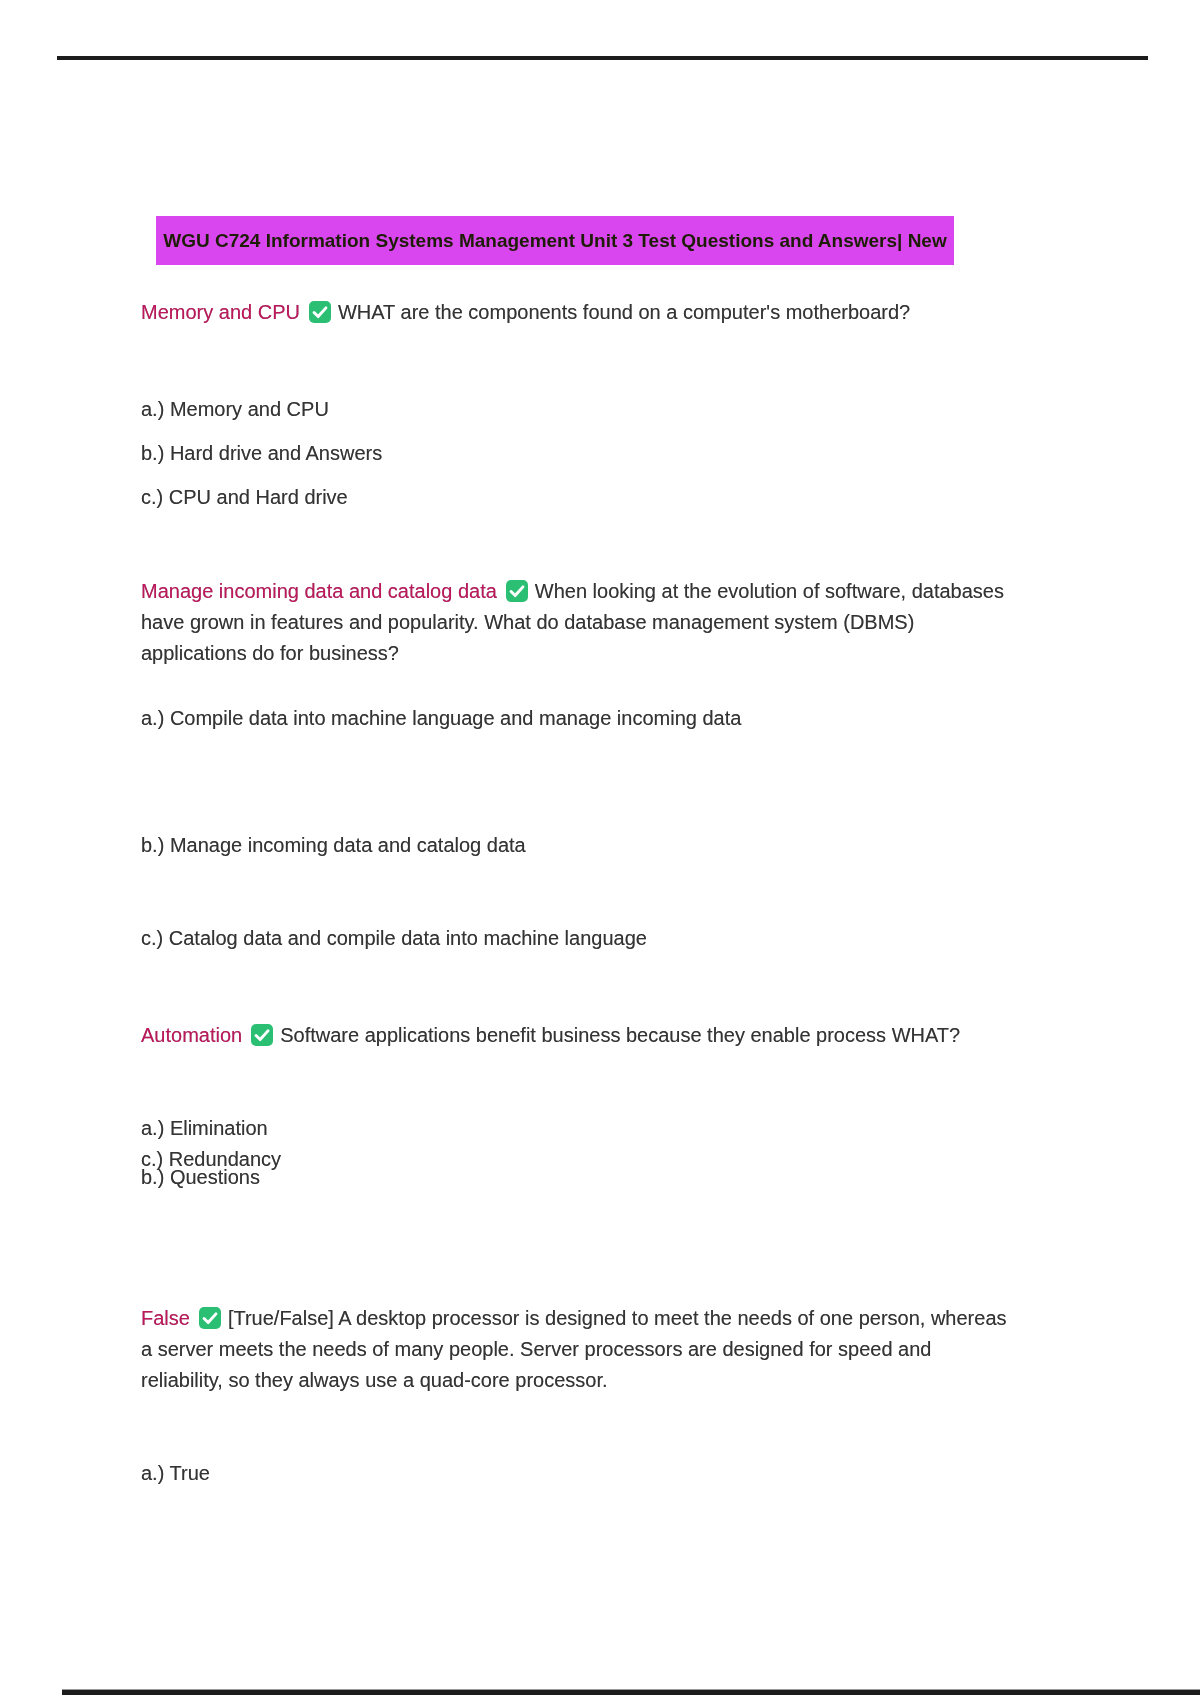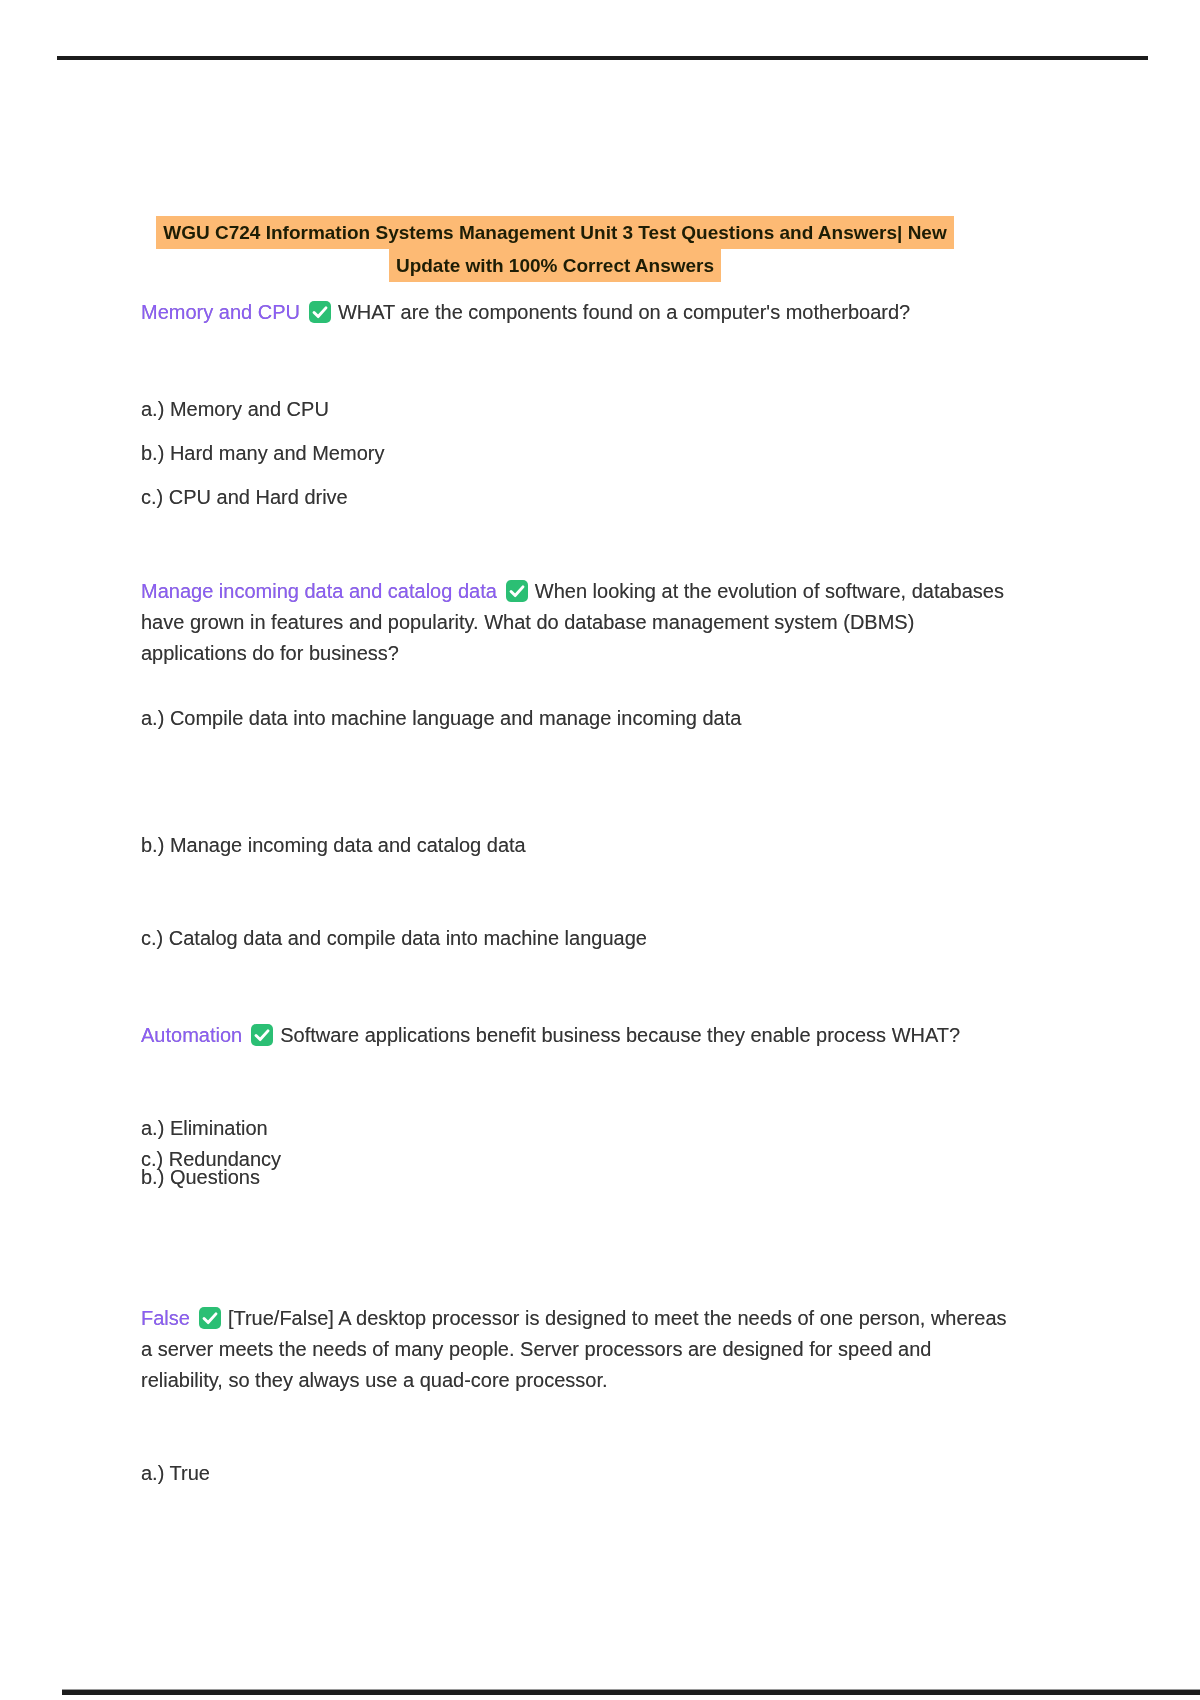--- a/index.html
+++ b/index.html
@@ -22,61 +22,60 @@
     left: 130px; top: 216px; width: 850px;
     text-align: center;
     font-weight: bold;
     font-size: 19px;
     line-height: 21px;
     color: #1d1d05;
   }
   .title-line { display: block; }
   .title-line .hl {
     display: inline-block;
-    background: #fdba74;
-    padding: 6px 7px;
+    background: #d946ef;
+    padding: 14px 7px;
   }
 
   .para {
     position: absolute;
     left: 141px;
     max-width: 868px;
     font-size: 20px;
     line-height: 31px;
     color: #343434;
     text-shadow: 0 0 0.6px rgba(70,70,70,0.55);
   }
-  .answer-text { color: #8b5cf6; }
+  .answer-text { color: #be185d; }
   .check {
     display: inline-block;
     width: 22px; height: 22px;
     background: #2bbf74;
     border-radius: 5px;
     margin: 0 7px 0 9px;
     vertical-align: -4px;
   }
   .check svg { display: block; width: 22px; height: 22px; }
 </style>
 </head>
 <body>
 
 <div class="rule top"></div>
 
 <div class="title-block">
   <span class="title-line"><span class="hl">WGU C724 Information Systems Management Unit 3 Test Questions and Answers| New</span></span>
-  <span class="title-line"><span class="hl">Update with 100% Correct Answers</span></span>
 </div>
 
 <div class="para" style="top:297px">
   <span class="answer-text">Memory and CPU</span><span class="check"><svg viewBox="0 0 24 24">
         <polyline points="5.5,12.5 10,17 18.5,7.5" fill="none" stroke="#ffffff" stroke-width="3.2" stroke-linecap="round" stroke-linejoin="round"></polyline>
       </svg></span><span>WHAT are the components found on a computer's motherboard?</span>
 </div>
 <div class="para" style="top:394px">a.) Memory and CPU</div>
-<div class="para" style="top:438px">b.) Hard many and Memory</div>
+<div class="para" style="top:438px">b.) Hard drive and Answers</div>
 <div class="para" style="top:482px">c.) CPU and Hard drive</div>
 
 <div class="para" style="top:576px">
   <span class="answer-text">Manage incoming data and catalog data</span><span class="check"><svg viewBox="0 0 24 24">
         <polyline points="5.5,12.5 10,17 18.5,7.5" fill="none" stroke="#ffffff" stroke-width="3.2" stroke-linecap="round" stroke-linejoin="round"></polyline>
       </svg></span><span>When looking at the evolution of software, databases have grown in features and popularity. What do database management system (DBMS) applications do for business?</span>
 </div>
 <div class="para" style="top:703px">a.) Compile data into machine language and manage incoming data</div>
 <div class="para" style="top:830px">b.) Manage incoming data and catalog data</div>
 <div class="para" style="top:923px">c.) Catalog data and compile data into machine language</div>

